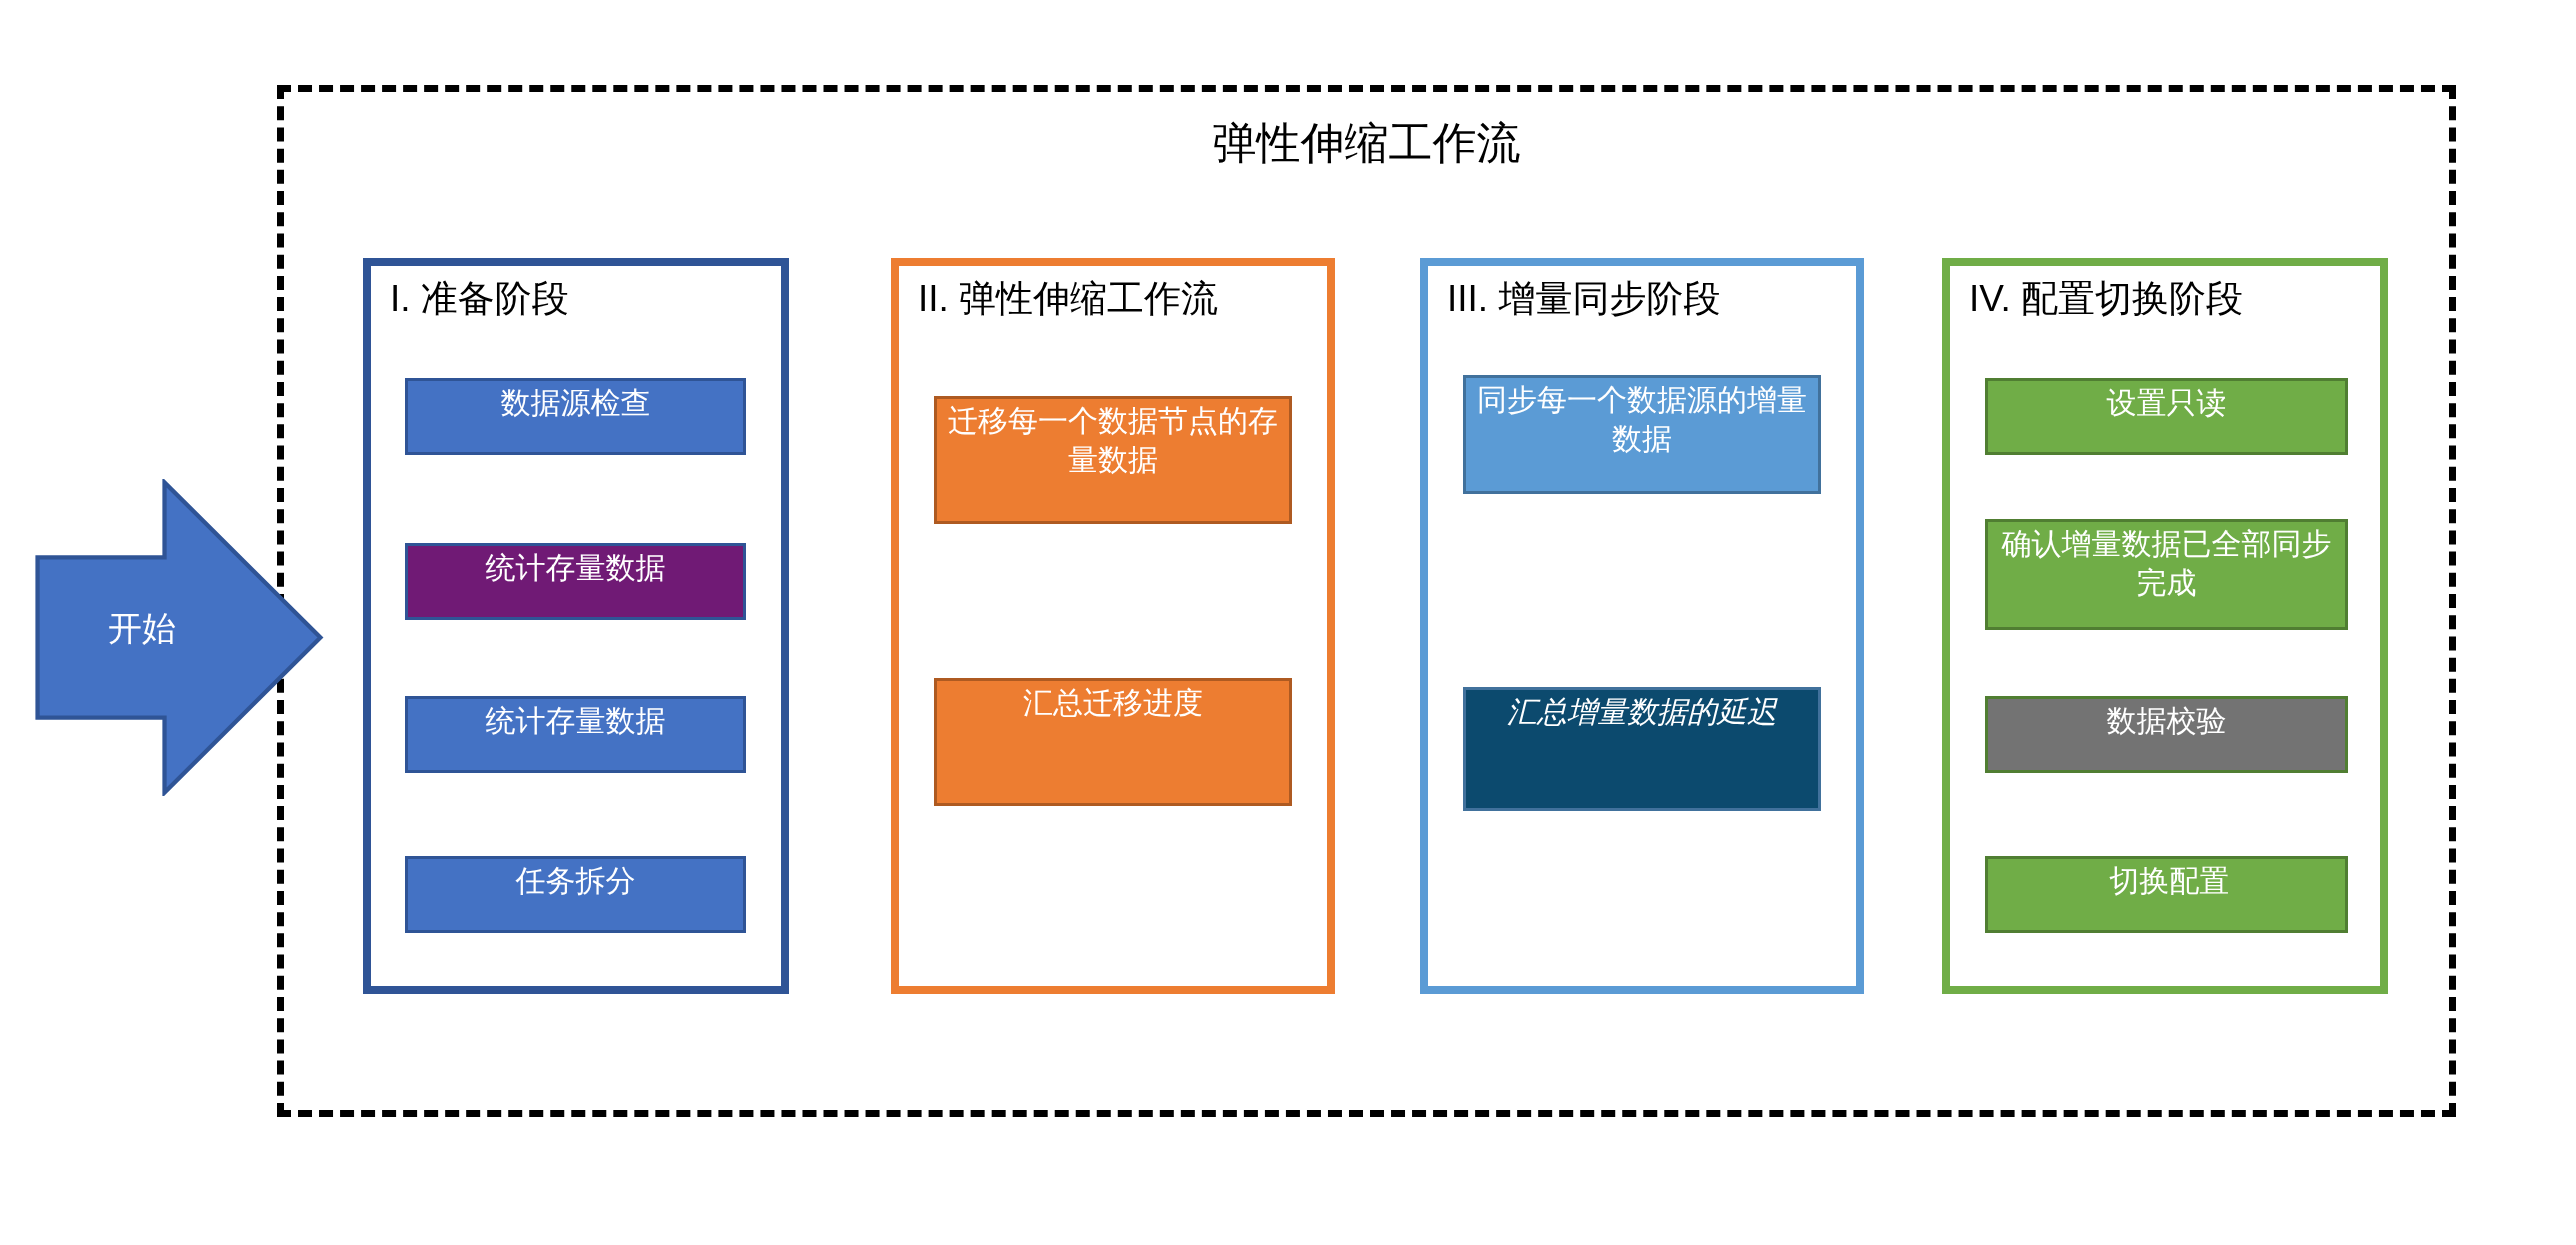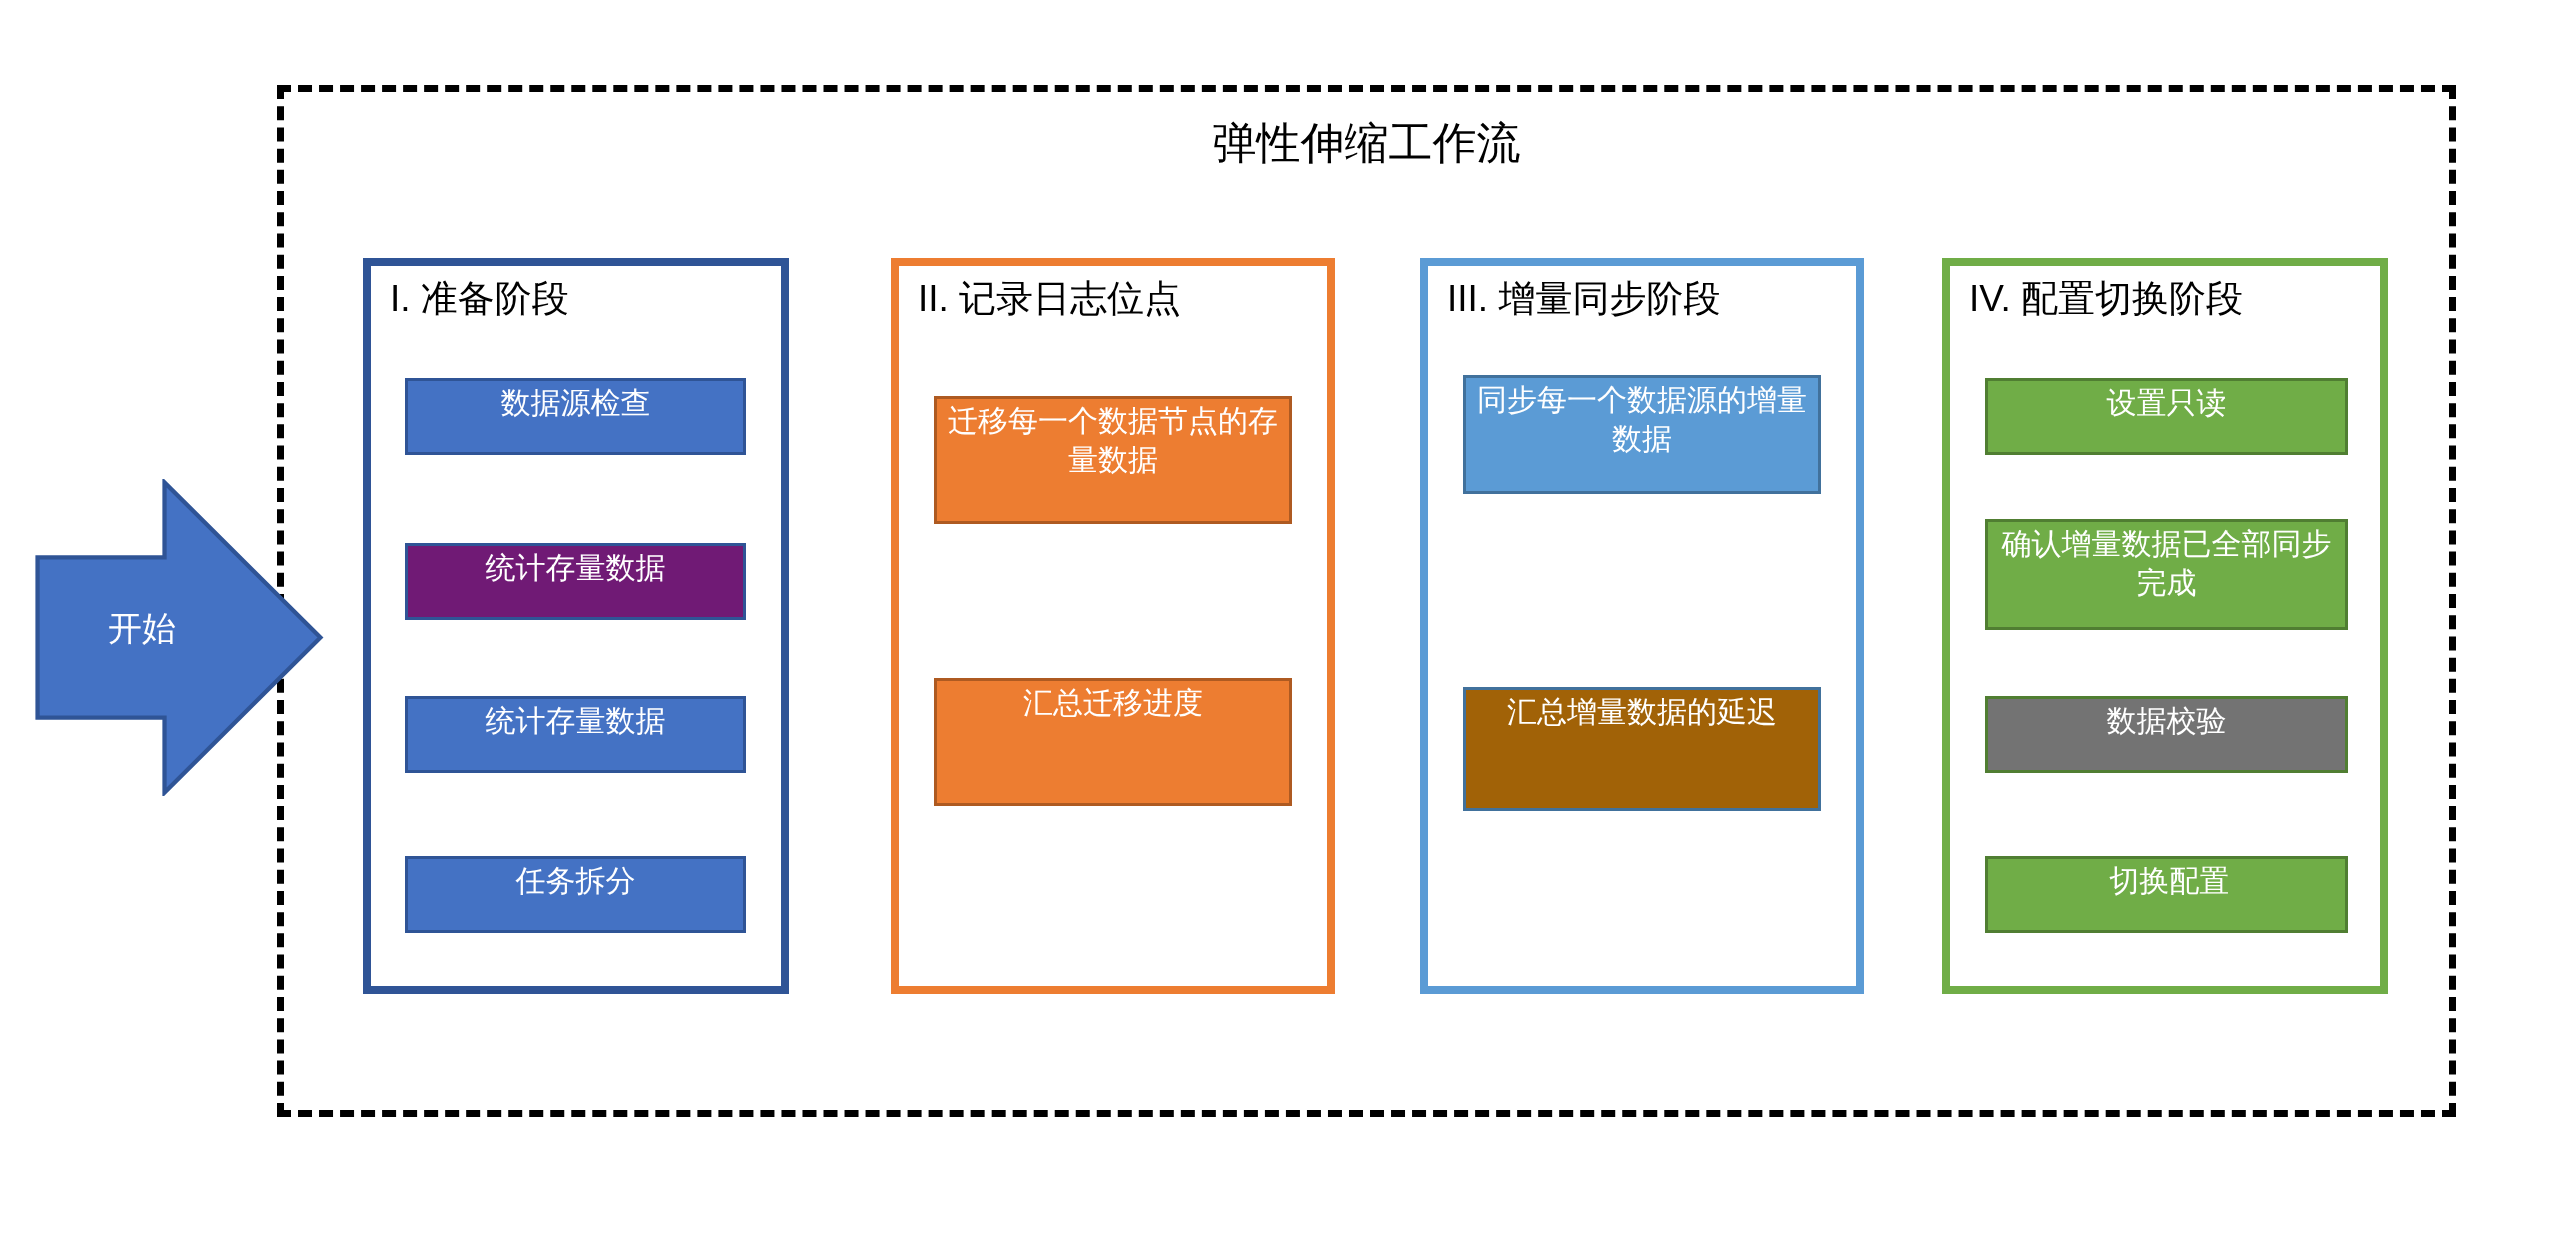--- a/index.html
+++ b/index.html
@@ -103,36 +103,36 @@
     <span>统计存量数据</span>
   </div>
   <div class="node" style="left:405px;top:696px;width:341px;height:77px;background:#4472C4;border:3.4px solid #2F5496;">
     <span>统计存量数据</span>
   </div>
   <div class="node" style="left:405px;top:856px;width:341px;height:77px;background:#4472C4;border:3.4px solid #2F5496;">
     <span>任务拆分</span>
   </div>
 
   <div class="phase" style="left:891px;top:258px;width:444px;height:736px;border:8.5px solid #ED7D31;">
-    <div class="phase-title">II. 记录日志位点</div>
+    <div class="phase-title">II. 弹性伸缩工作流</div>
   </div>
   <div class="node" style="left:934px;top:363px;width:358px;height:128px;background:#ED7D31;border:3.4px solid #AE5A21;margin-top:33px;">
     <span>迁移每一个数据节点的存量数据</span>
   </div>
   <div class="node" style="left:934px;top:678px;width:358px;height:128px;background:#ED7D31;border:3.4px solid #AE5A21;">
     <span>汇总迁移进度</span>
   </div>
 
   <div class="phase" style="left:1420px;top:258px;width:444px;height:736px;border:8.5px solid #5B9BD5;">
     <div class="phase-title">III. 增量同步阶段</div>
   </div>
   <div class="node" style="left:1463px;top:375px;width:358px;height:119px;background:#5B9BD5;border:3.4px solid #41719C;">
     <span>同步每一个数据源的增量数据</span>
   </div>
-  <div class="node" style="left:1463px;top:687px;width:358px;height:124px;background:#a16207;border:3.4px solid #41719C;">
+  <div class="node" style="left:1463px;top:687px;width:358px;height:124px;background:#0c4a6e;border:3.4px solid #41719C;font-style:italic;">
     <span>汇总增量数据的延迟</span>
   </div>
 
   <div class="phase" style="left:1942px;top:258px;width:446px;height:736px;border:8.5px solid #70AD47;">
     <div class="phase-title">IV. 配置切换阶段</div>
   </div>
   <div class="node" style="left:1985px;top:378px;width:363px;height:77px;background:#70AD47;border:3.4px solid #507E32;">
     <span>设置只读</span>
   </div>
   <div class="node" style="left:1985px;top:519px;width:363px;height:111px;background:#70AD47;border:3.4px solid #507E32;">

